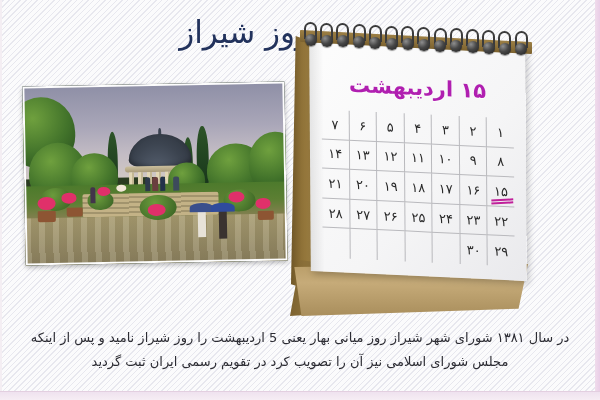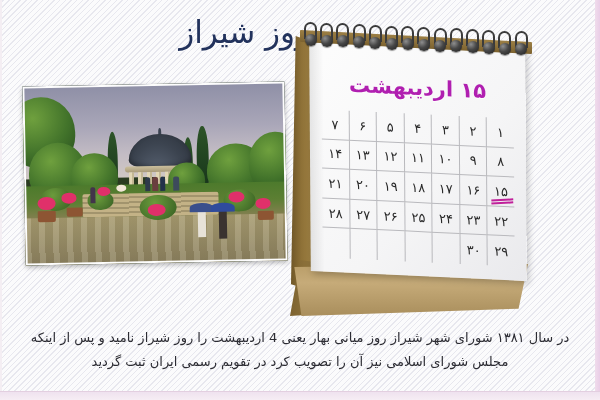--- a/index.html
+++ b/index.html
@@ -532,18 +532,18 @@
           <div class="arc"></div>
           <div class="bead"></div>
         </div>
         <div class="ring" style="left: 210.6px; top: 9.36px;">
           <div class="arc"></div>
           <div class="bead"></div>
         </div>
       </div>
   </div>
 
-  <div id="caption">در سال ۱۳۸۱ شورای شهر شیراز روز میانی بهار یعنی 4 اردیبهشت را روز شیراز نامید و پس از اینکه مجلس شورای اسلامی نیز آن را تصویب کرد در تقویم رسمی ایران ثبت گردید</div>
+  <div id="caption">در سال ۱۳۸۱ شورای شهر شیراز روز میانی بهار یعنی 5 اردیبهشت را روز شیراز نامید و پس از اینکه مجلس شورای اسلامی نیز آن را تصویب کرد در تقویم رسمی ایران ثبت گردید</div>
 
   <div id="edge-left"></div>
   <div id="edge-right"></div>
   <div id="edge-bottom"></div>
 </div>
 
 </body></html>

